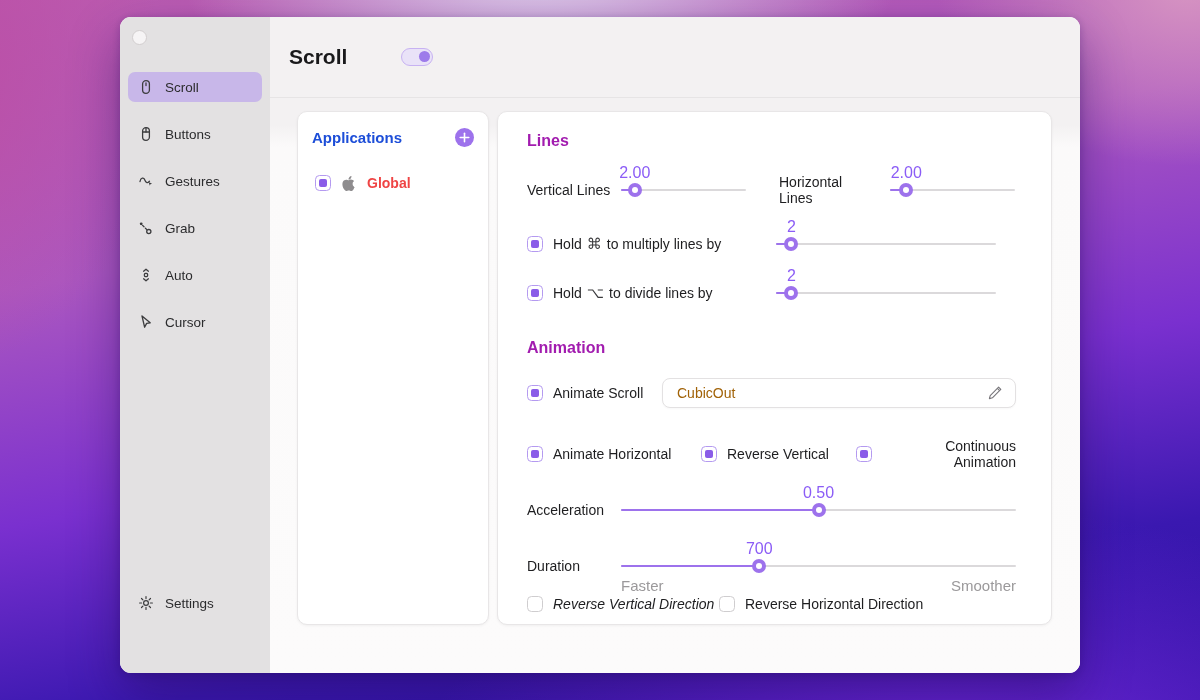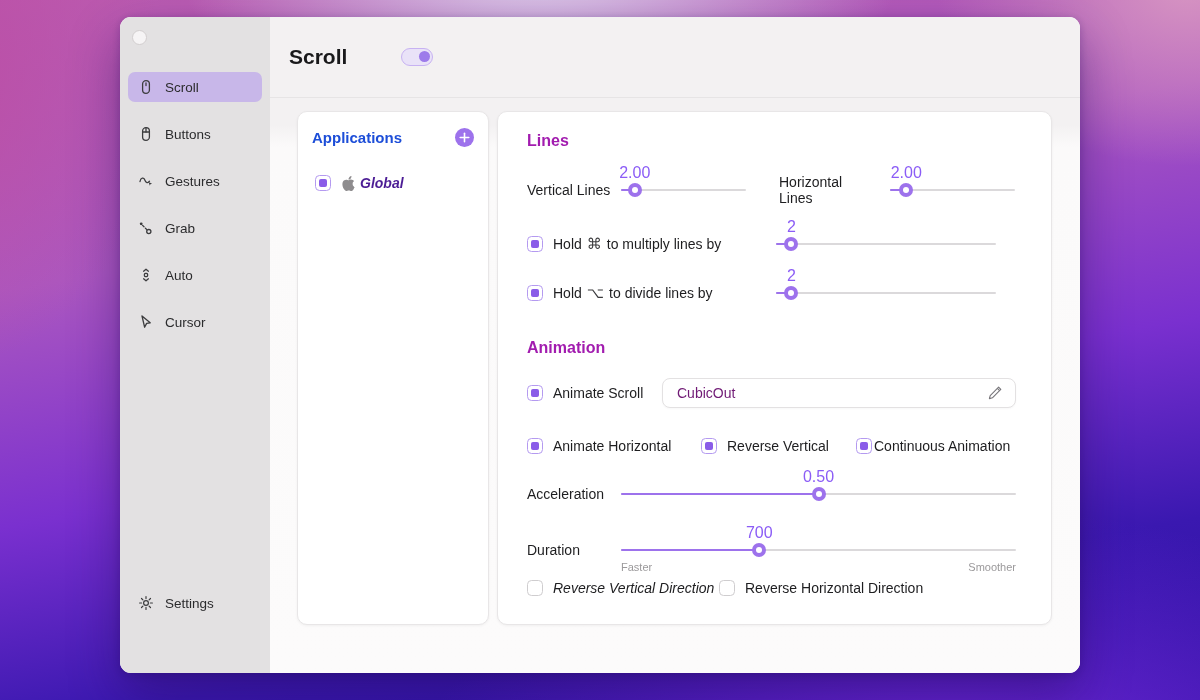--- a/index.html
+++ b/index.html
@@ -45,21 +45,21 @@
   
   .content{display:flex;gap:8px;padding:13px 30px 0 27px;flex:1;}
   .panel{background:#fff;border:1px solid #e8e6e7;border-radius:10px;
     box-shadow:0 1px 3px rgba(0,0,0,.05);box-sizing:border-box;height:514px;}
   .apps{width:192px;flex:none;padding:16px 14px;}
   .apps-head{display:flex;align-items:center;justify-content:space-between;}
   .apps-title{font-size:15px;font-weight:600;color:#1d4ed8;}
   .plus-btn{width:19px;height:19px;border-radius:50%;background:#9d72ec;display:flex;
     align-items:center;justify-content:center;}
   .app-row{margin-top:28px;display:flex;align-items:center;padding-left:3px;}
-  .app-row .app-label{margin-left:4px;font-size:14px;font-weight:600;color:#4c1d95;font-style:italic;}
+  .app-row .app-label{margin-left:11px;font-size:14px;font-weight:600;color:#ef4444;}
   .app-row svg.apple{margin-left:10px;}
   
   .cb{width:16px;height:16px;box-sizing:border-box;border:1.5px solid #cfcdcf;
     border-radius:4.5px;background:#fff;position:relative;flex:none;}
   .cb.on{border-color:#b49af0;}
   .cb.on::after{content:"";position:absolute;inset:3px;background:#8a5ce8;border-radius:2px;}
   
   .details{flex:1;padding:20px 35px 0 29px;}
   .sec-title{font-size:16px;font-weight:700;color:#a21caf;}
   .row{display:flex;align-items:center;}
@@ -68,29 +68,29 @@
   
   .slider{position:relative;height:14px;}
   .s-track{position:absolute;left:0;right:0;top:6px;height:2px;border-radius:2px;background:#dbd9db;}
   .s-fill{height:100%;width:var(--pct,0%);background:#9d72ec;border-radius:2px;}
   .s-thumb{position:absolute;top:0;left:var(--pct,0%);transform:translateX(-50%);
     width:14px;height:14px;border-radius:50%;background:#9d72ec;}
   .s-thumb::after{content:"";position:absolute;inset:4px;border-radius:50%;background:#fff;}
   .s-val{position:absolute;bottom:15px;left:var(--pct,0%);transform:translateX(-50%);
     font-size:16px;color:#8b5cf6;white-space:nowrap;}
   .hints{position:absolute;top:18px;left:0;right:0;display:flex;justify-content:space-between;}
-  .hints span{font-size:11px;color:#9b999b;}
+  .hints span{font-size:15px;color:#9b999b;}
   .key{font-size:15px;color:#3a3a3c;margin:0 5px;}
   .holdlbl{margin-left:10px;}
   .cb-item{display:flex;align-items:center;}
   .cb-item .lbl{margin-left:10px;}
   .field{flex:1;height:30px;margin-left:14px;border:1px solid #e3e1e2;border-radius:8px;
     background:#fff;display:flex;align-items:center;padding:0 12px 0 14px;box-sizing:border-box;
     box-shadow:0 1px 2px rgba(0,0,0,.03);}
-  .field span{font-size:14px;color:#701a75;}
+  .field span{font-size:14px;color:#a16207;}
   .field svg{margin-left:auto;}
 </style>
 </head>
 <body>
 
 <div class="wallpaper"></div>
 
 <div class="window">
 
   <div class="sidebar">
@@ -249,21 +249,21 @@
           <div class="cb-item" style="width:174px;flex:none;">
             <span class="cb on"></span>
             <span class="lbl">Animate Horizontal</span>
           </div>
           <div class="cb-item" style="width:155px;flex:none;">
             <span class="cb on"></span>
             <span class="lbl">Reverse Vertical</span>
           </div>
           <div class="cb-item">
             <span class="cb on"></span>
-            <span class="lbl" style="margin-left:2px;">Continuous Animation</span>
+            <span class="lbl" style="margin-left:16px;text-align:right;">Continuous Animation</span>
           </div>
         </div>
 
         <div class="row" style="margin-top:32px;">
           <span class="lbl lblw">Acceleration</span>
           <div class="slider" style="width: 395px; --pct: 50%;">
             <div class="s-track">
                 <div class="s-fill"></div>
               </div>
             <div class="s-thumb"></div>

